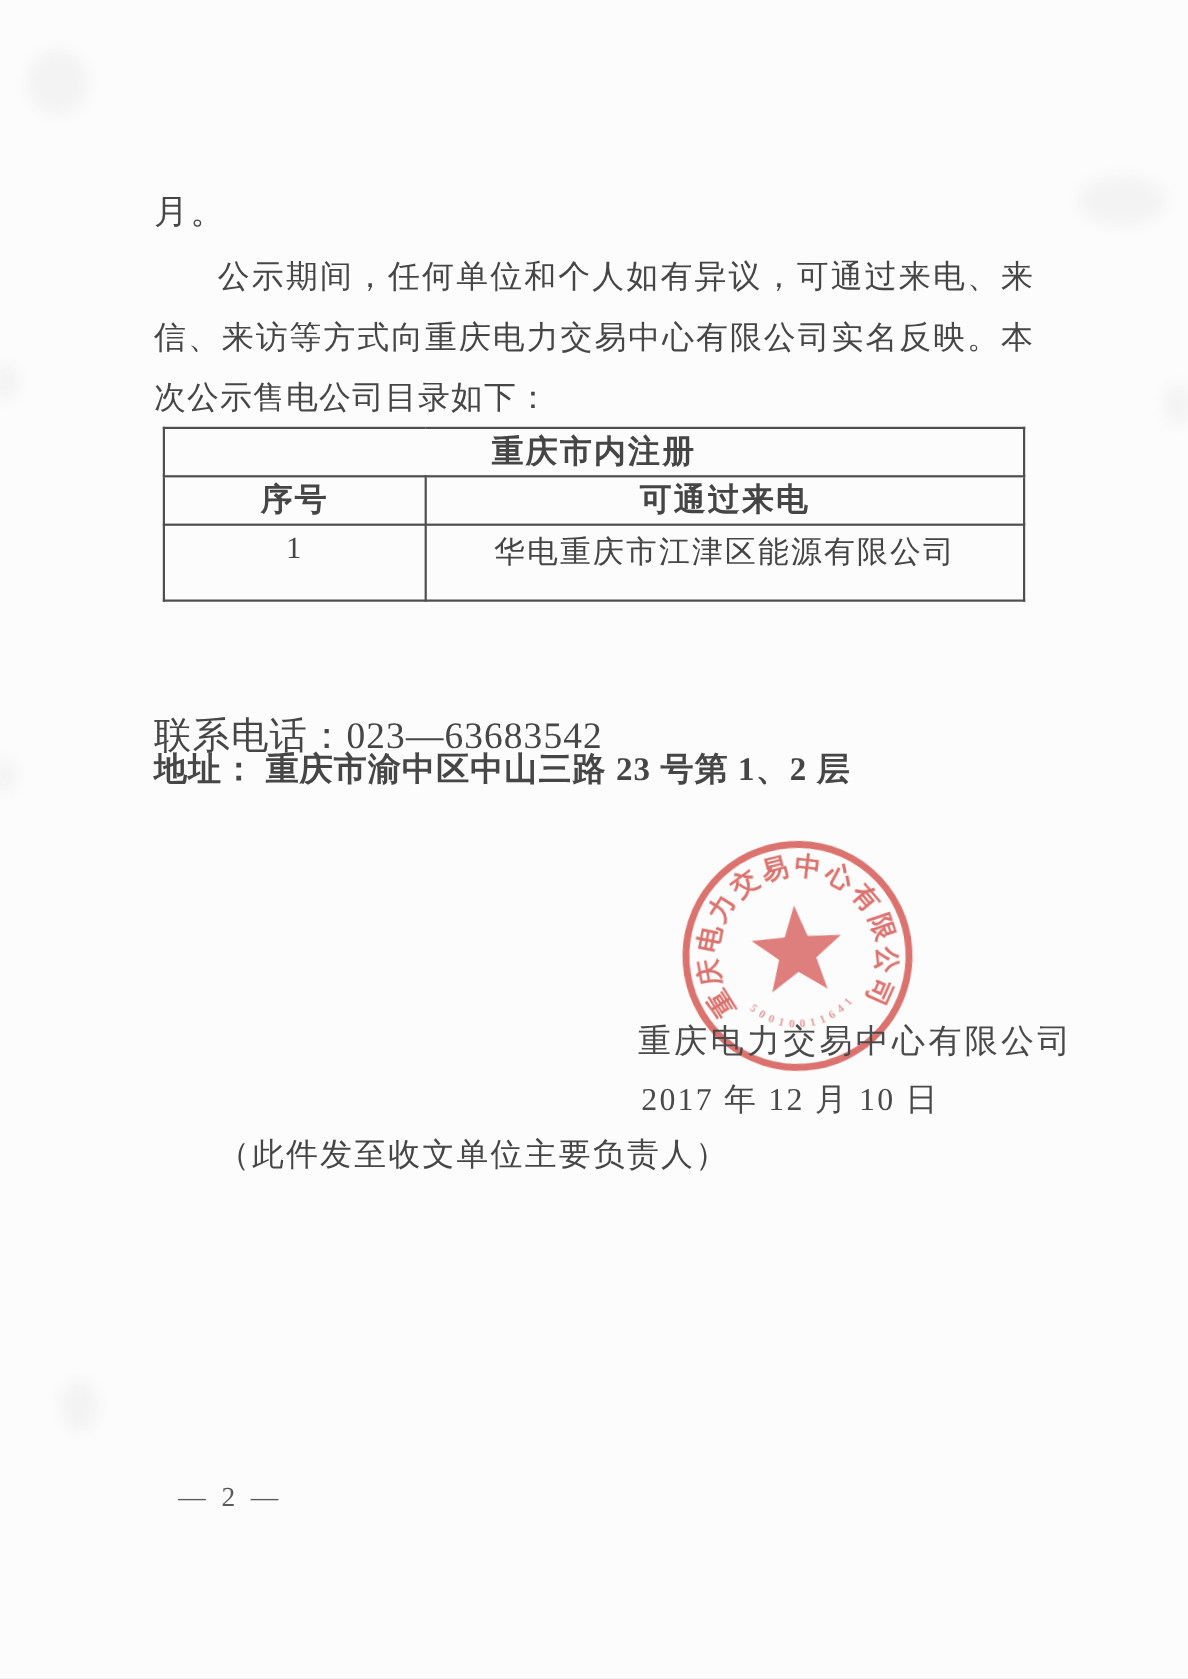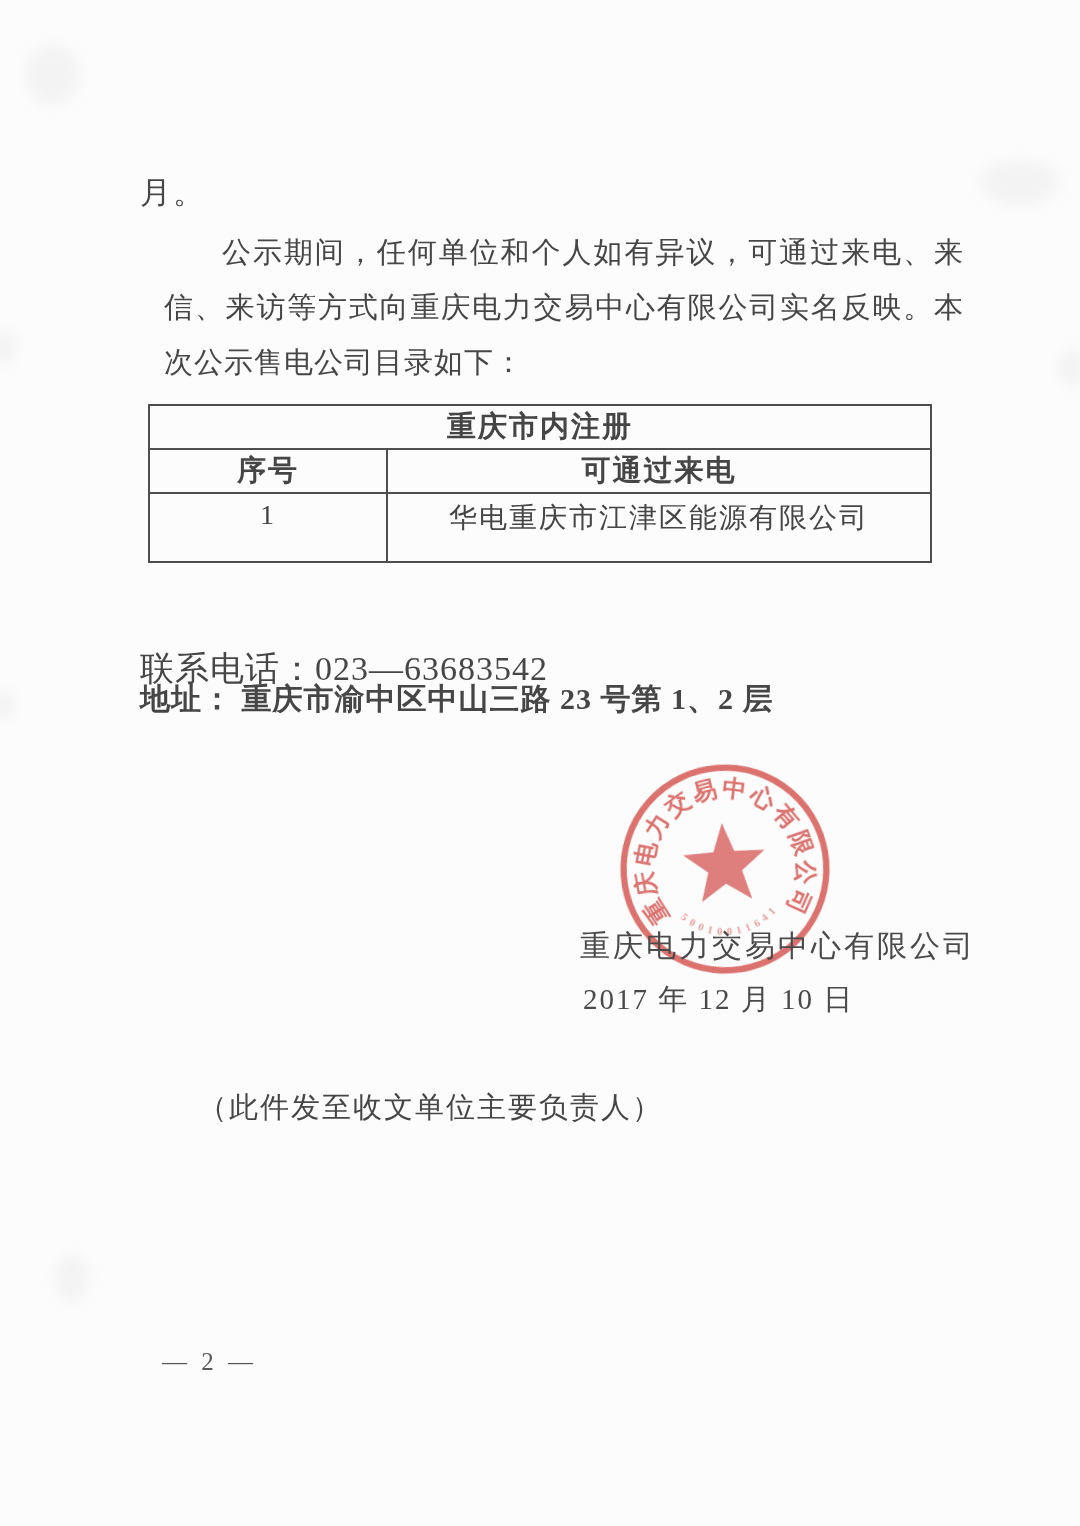--- a/index.html
+++ b/index.html
@@ -15,45 +15,44 @@
   .abs{position:absolute;}
   .frag{
     left:140px;top:172px;
     font-size:31px;line-height:42px;letter-spacing:2px;
   }
   .para{
     left:140px;top:225px;width:800px;
     font-size:29px;line-height:55px;
     text-indent:2em;text-align:justify;
     letter-spacing:1px;
-    margin-left:24px;
   }
   table.dir{
     position:absolute;left:148px;top:388px;width:784px;
     border-collapse:collapse;
-    font-size:28px;color:#454545;margin-top:16px;
+    font-size:28px;color:#454545;
   }
   table.dir th,table.dir td{
     border:2px solid #4e4e4e;
     text-align:center;
     font-weight:600;
     padding:0;
   }
   table.dir .title-row th{height:42px;font-size:29px;letter-spacing:2px;}
   table.dir .head-row th{height:42px;font-size:29px;letter-spacing:2px;font-family:Liberation Mono, monospace;}
   table.dir .data-row td{
     height:62px;vertical-align:top;padding-top:5px;
     font-weight:400;font-size:28px;letter-spacing:2px;
   }
   table.dir .col-no{width:236px;}
   .phone{left:140px;top:624px;font-size:34px;letter-spacing:1px;margin-top:22px;}
   .addr{left:140px;top:679px;font-size:30px;letter-spacing:1px;font-weight:bold;}
   .sig-company{left:580px;top:926px;font-size:30px;letter-spacing:3px;color:#4a4a4a;}
   .sig-date{left:583px;top:980px;font-size:29px;letter-spacing:2px;color:#4a4a4a;}
-  .note{left:198px;top:1088px;font-size:29px;letter-spacing:2px;}
+  .note{left:198px;top:1030px;font-size:29px;letter-spacing:2px;}
   .pageno{left:162px;top:1348px;font-size:25px;letter-spacing:4px;color:#5a5a5a;}
   .seal{
     left:610px;top:754px;width:230px;height:230px;
     mix-blend-mode:multiply;
     opacity:.85;
     transform:rotate(-4deg);
     filter:blur(.3px);
   }
   .seal svg{width:100%;height:100%;color:#d85a55;}
   .seal text{font-family:"Liberation Serif","DejaVu Serif",serif;font-weight:bold;}

